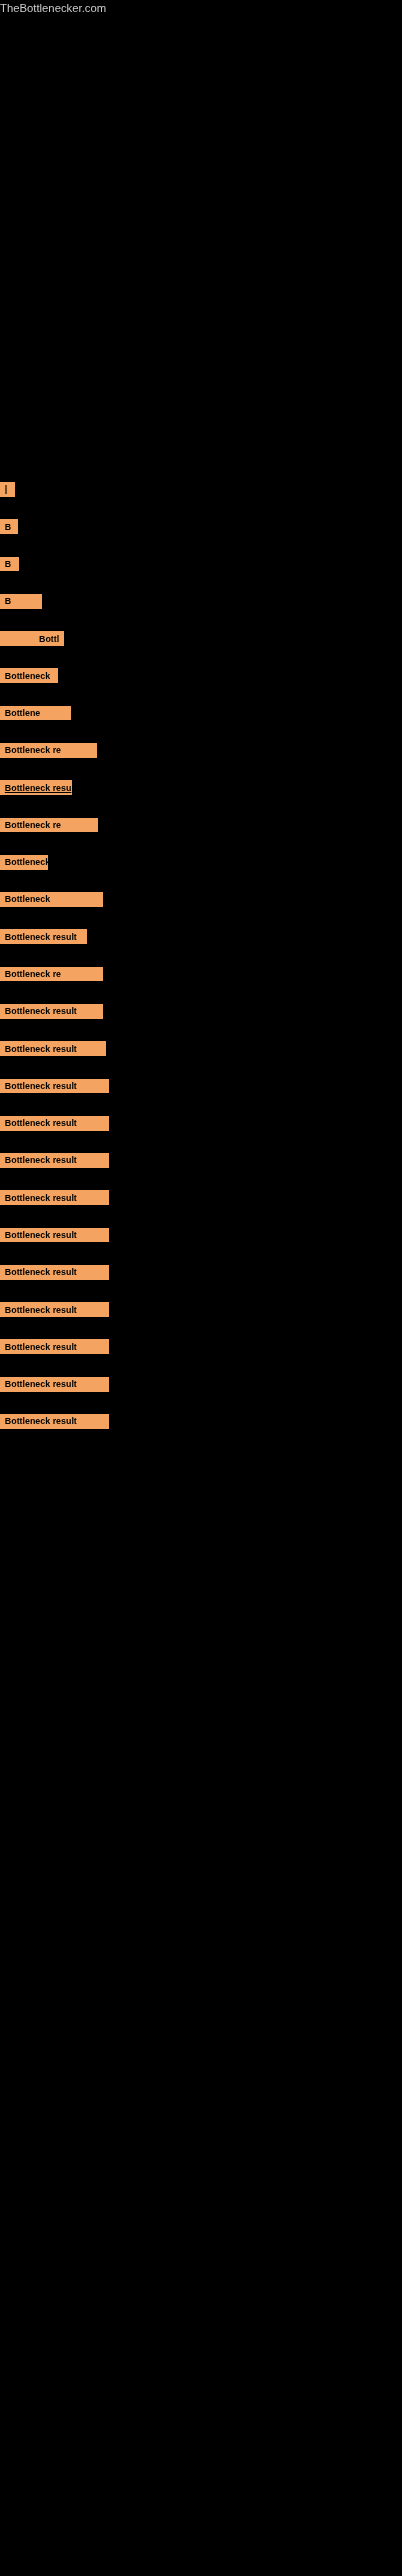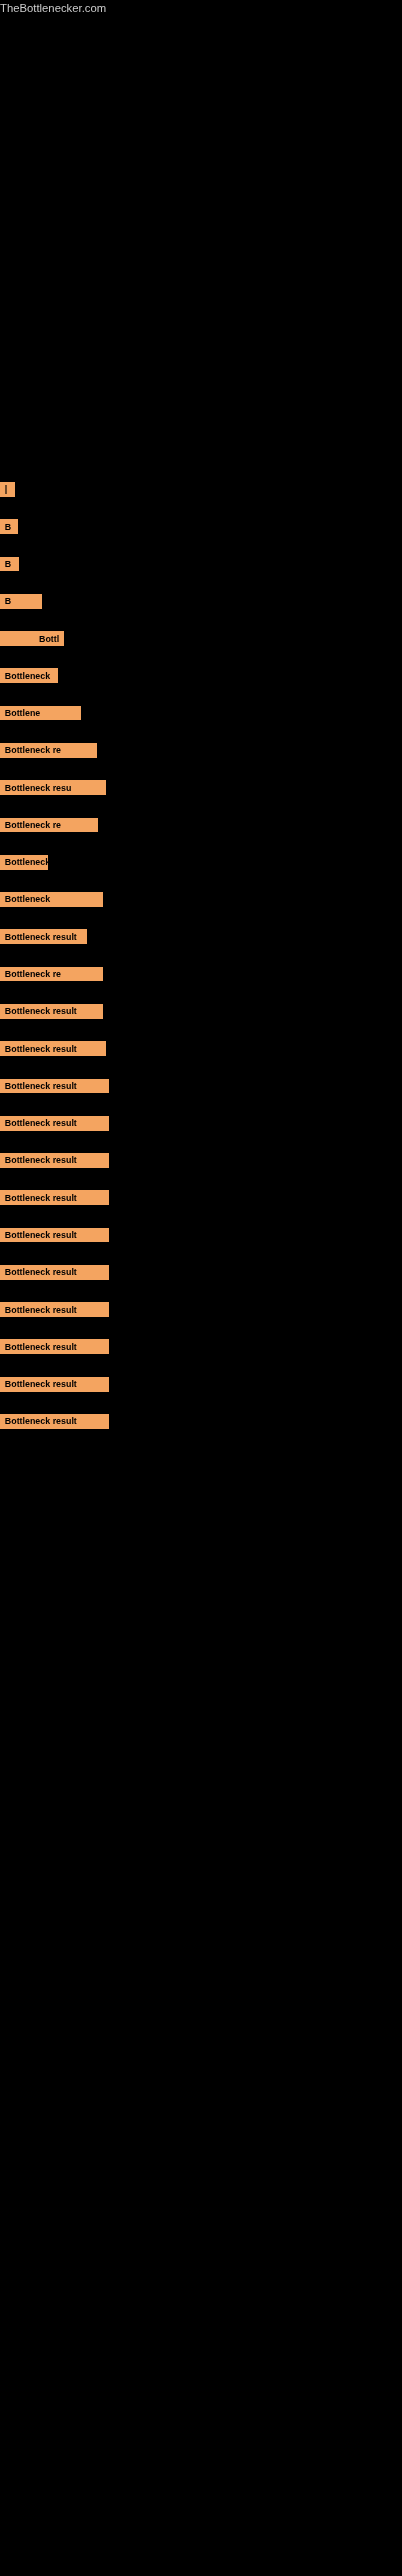--- a/index.html
+++ b/index.html
@@ -45,23 +45,23 @@
       overflow: hidden;
     }
 
     
     .item-1  { width: 14.5px; }
     .item-2  { width: 17.7px; }
     .item-3  { width: 19.3px; }
     .item-4  { width: 42px; }
     .item-5  { width: 64px; text-align: right; }
     .item-6  { width: 58px; }
-    .item-7  { width: 81px; }
+    .item-7  { width: 71px; }
     .item-8  { width: 97px; }
-    .item-9  { width: 106px; }
+    .item-9  { width: 72px; text-decoration: underline; }
     .item-10 { width: 98px; }
     .item-11 { width: 48px; }
     .item-12 { width: 103px; }
     .item-13 { width: 87px; }
     .item-14 { width: 103px; }
     .item-15 { width: 103px; }
     .item-16 { width: 106px; }
     .item-17 { width: 109px; }
     .item-18 { width: 109px; }
     .item-19 { width: 109px; }

